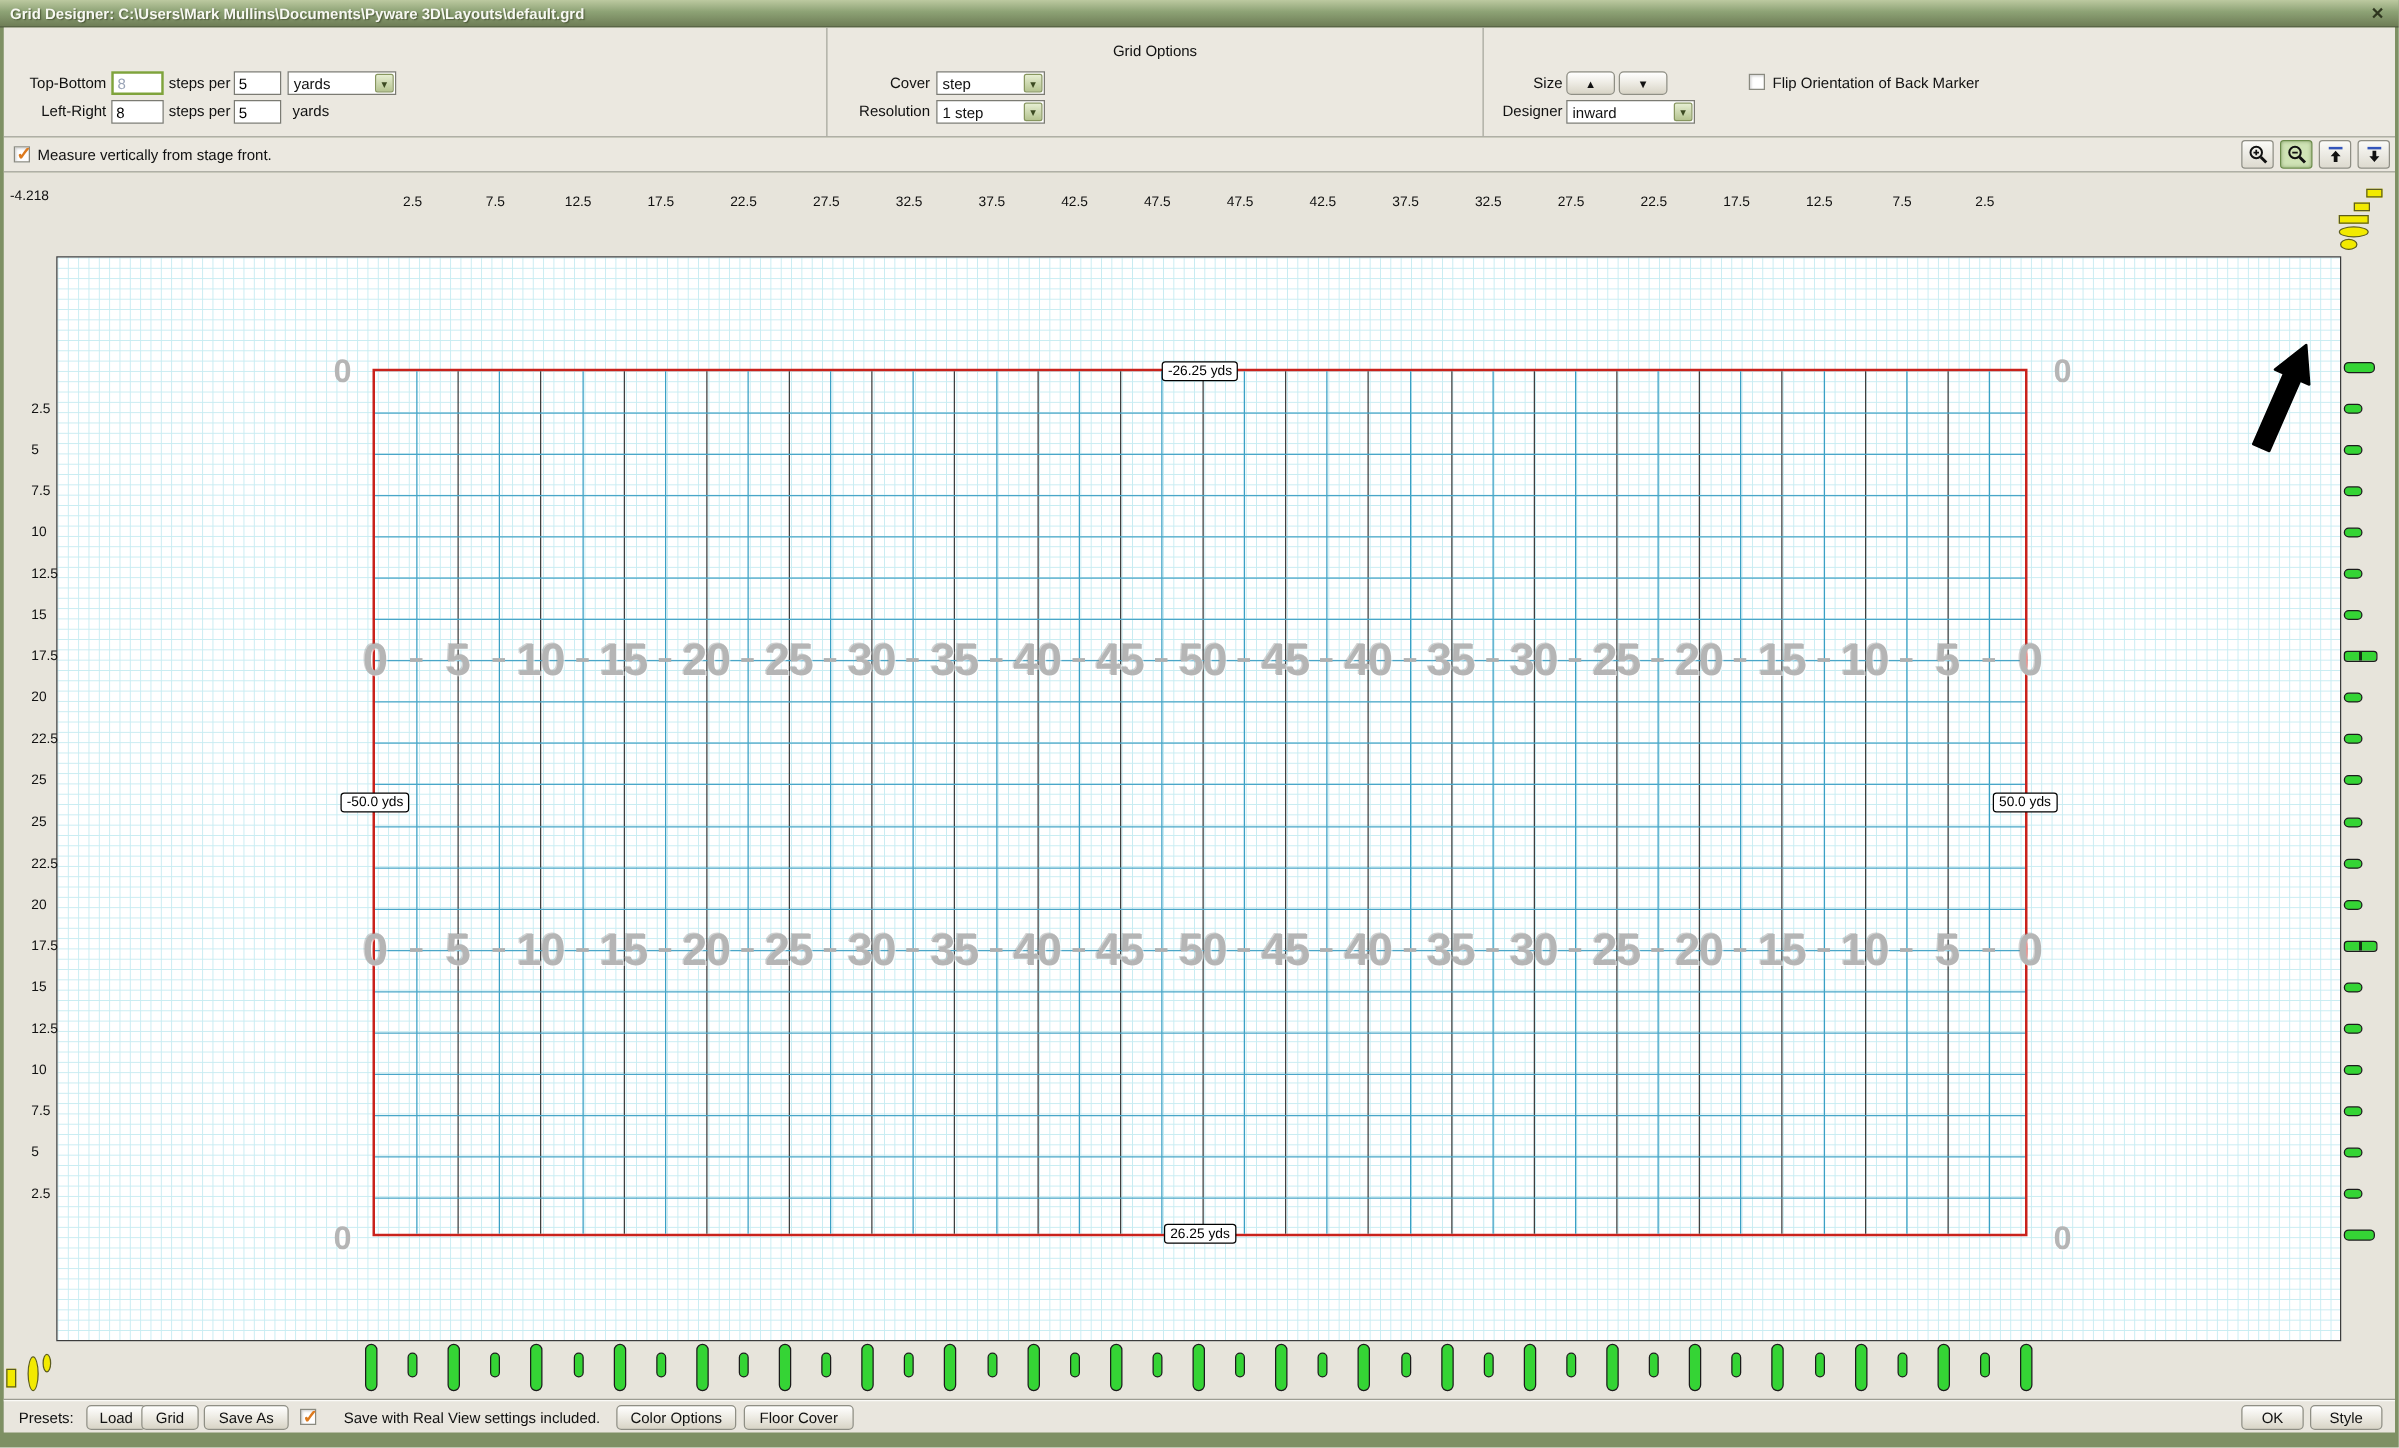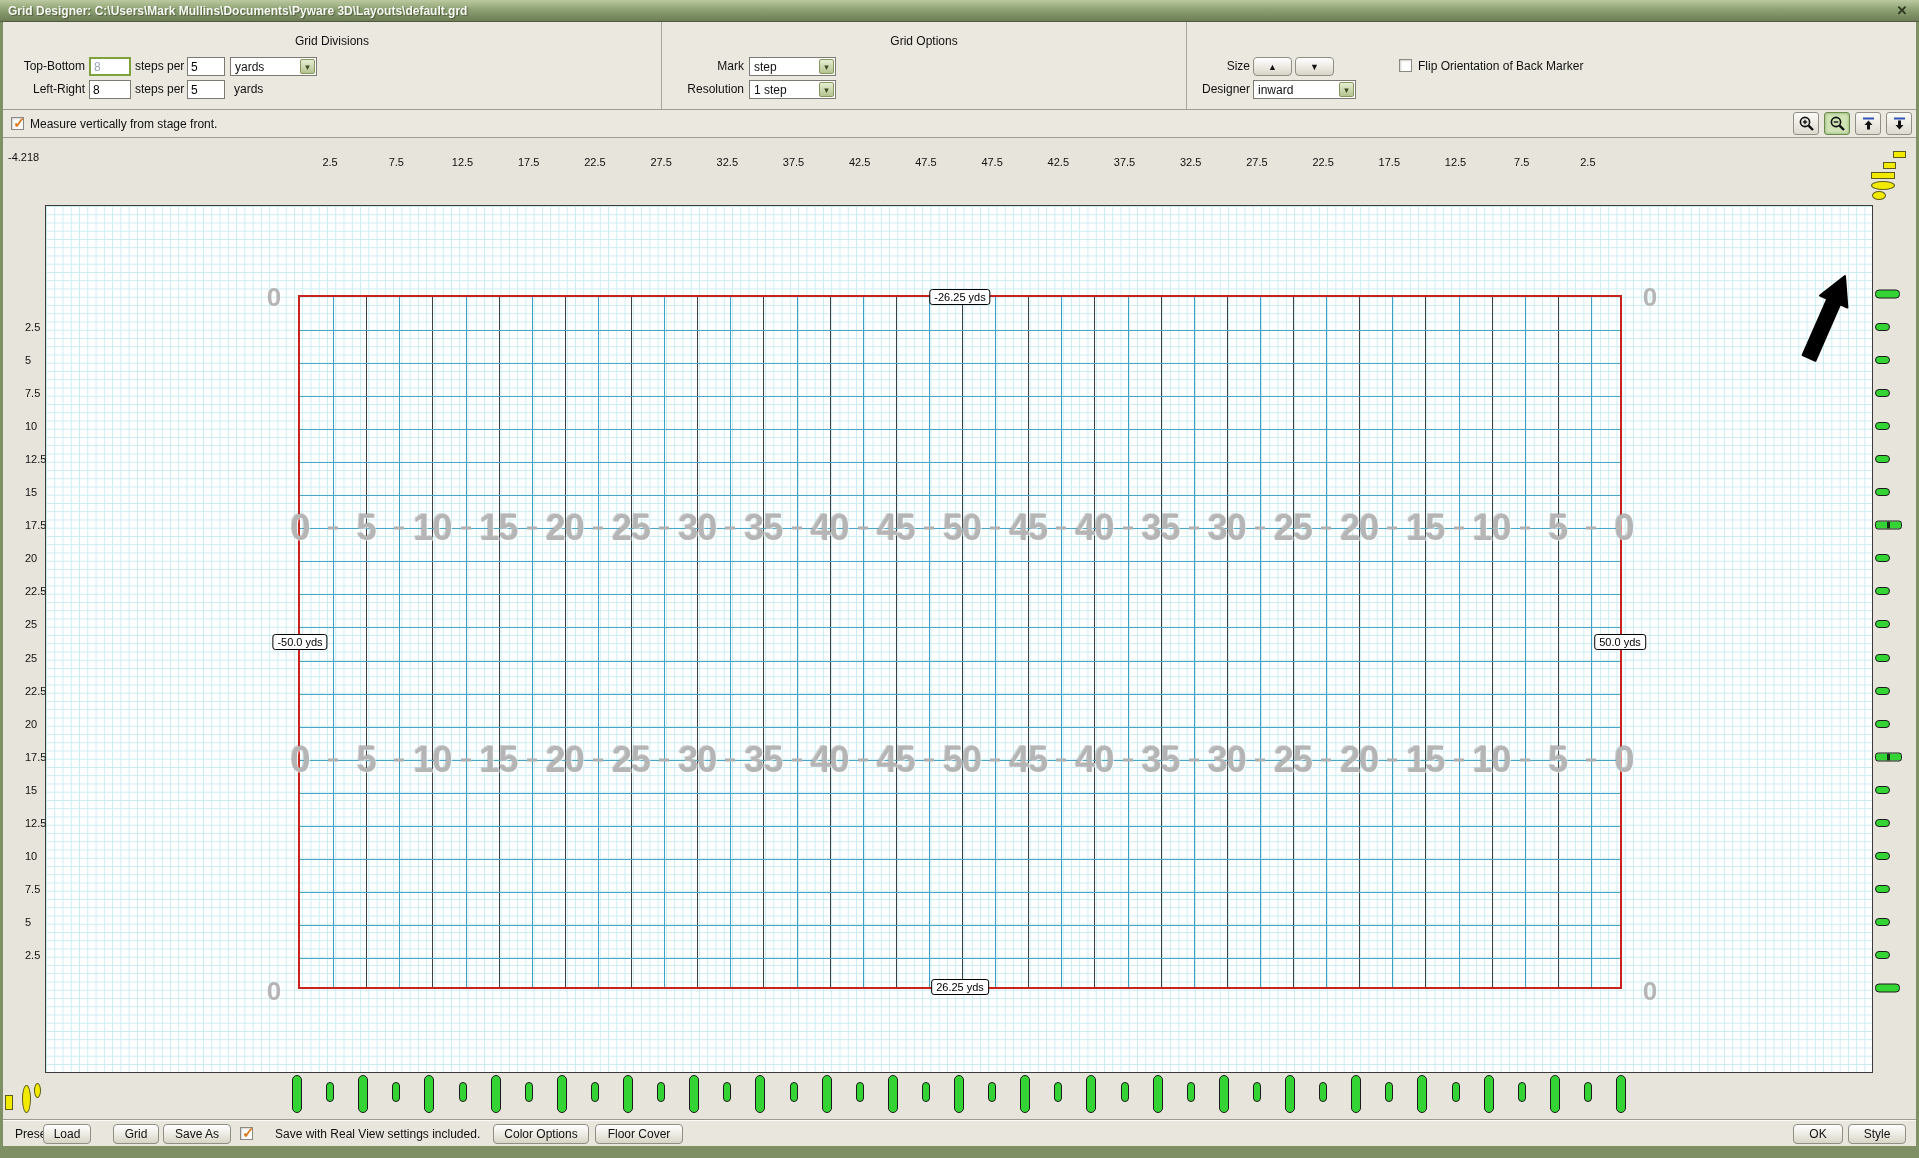--- a/index.html
+++ b/index.html
@@ -92,39 +92,38 @@
 <body>
 
 <div class="titlebar">
   <span>Grid Designer: C:\Users\Mark Mullins\Documents\Pyware 3D\Layouts\default.grd</span>
   <span class="closex">✕</span>
 </div>
 
 <div class="toppanel">
 
   <div class="section sec1">
-    <div class="sec-title">Grid Divisions</div>
     <span class="lbl" style="left:20px; top:35px; width:62px; text-align:right;">Top-Bottom</span>
     <input class="tinput focused" style="left: 86px; top: 35px; width: 42px;" value="8">
     <span class="lbl" style="left:132px; top:35px;">steps per</span>
     <input class="tinput" style="left: 184px; top: 35px; width: 38px;" value="5">
     <div class="combo" style="left:227px; top:35px; width:87px;">
       <span class="val">yards</span>
       <span class="cbtn">▾</span>
     </div>
     <span class="lbl" style="left:20px; top:58px; width:62px; text-align:right;">Left-Right</span>
     <input class="tinput" style="left: 86px; top: 58px; width: 42px;" value="8">
     <span class="lbl" style="left:132px; top:58px;">steps per</span>
     <input class="tinput" style="left: 184px; top: 58px; width: 38px;" value="5">
     <span class="lbl" style="left:231px; top:58px;">yards</span>
   </div>
 
   <div class="section sec2">
     <div class="sec-title">Grid Options</div>
-    <span class="lbl" style="left:2px; top:35px; width:80px; text-align:right;">Mark</span>
+    <span class="lbl" style="left:2px; top:35px; width:80px; text-align:right;">Cover</span>
     <div class="combo" style="left:87px; top:35px; width:87px;">
       <span class="val">step</span>
       <span class="cbtn">▾</span>
     </div>
     <span class="lbl" style="left:2px; top:58px; width:80px; text-align:right;">Resolution</span>
     <div class="combo" style="left:87px; top:58px; width:87px;">
       <span class="val">1 step</span>
       <span class="cbtn">▾</span>
     </div>
   </div>
@@ -449,21 +448,21 @@
     <div class="ymark" style="left: 1868px; top: 34px; width: 24px; height: 7px;"></div>
     <div class="ymark oval" style="left: 1868px; top: 43px; width: 24px; height: 9px;"></div>
     <div class="ymark oval" style="left: 1869px; top: 53px; width: 14px; height: 9px;"></div>
     <div class="ymark" style="left: 2px; top: 957px; width: 8px; height: 15px;"></div>
     <div class="ymark oval" style="left: 19px; top: 947px; width: 9px; height: 28px;"></div>
     <div class="ymark oval" style="left: 31px; top: 945px; width: 7px; height: 15px;"></div>
   </div>
 
 <div class="bottombar">
   <span class="lbl2" style="left:12px;">Presets:</span>
-  <button class="btn bbtn" style="left:40px; width:48px;">Load</button>
+  <button class="btn bbtn" style="left:66px; width:48px;">Load</button>
   <button class="btn bbtn" style="left:110px; width:46px;">Grid</button>
   <button class="btn bbtn" style="left:160px; width:68px;">Save As</button>
   <span class="chk" style="left:237px; top:6px;">
     <span class="tickg">✓</span>
   </span>
   <span class="lbl2" style="left:272px;">Save with Real View settings included.</span>
   <button class="btn bbtn" style="left:490px; width:96px;">Color Options</button>
   <button class="btn bbtn" style="left:592px; width:88px;">Floor Cover</button>
   <button class="btn bbtn" style="right:73px; width:50px;">OK</button>
   <button class="btn bbtn" style="right:10px; width:58px;">Style</button>

